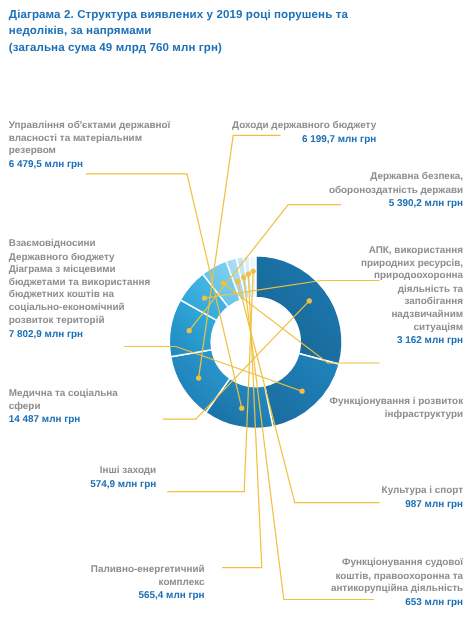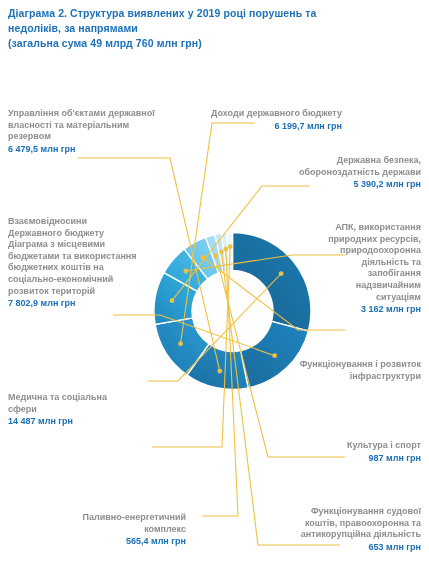--- a/index.html
+++ b/index.html
@@ -156,26 +156,30 @@
     <span class="name">Взаємовідносини</span>
     <span class="name">Державного бюджету</span>
     <span class="name">Діаграма з місцевими</span>
     <span class="name">бюджетами та використання</span>
     <span class="name">бюджетних коштів на</span>
     <span class="name">соціально-економічний</span>
     <span class="name">розвиток територій</span>
     <span class="val">7 802,9 млн грн</span>
   </div>
 
-  <div class="callout ta-left" style="left:8px;top:352px;width:140px;margin-top:40px;">
+  <div class="callout ta-left" style="left:8px;top:352px;width:140px;">
     <span class="name">Медична та соціальна</span>
     <span class="name">сфери</span>
     <span class="val">14 487 млн грн</span>
   </div>
 
+  <div class="callout ta-right" style="left:30px;top:422px;width:112px;">
+    <span class="name">Інші заходи</span>
+    <span class="val">574,9 млн грн</span>
+  </div>
 
   <div class="callout ta-right" style="left:40px;top:490px;width:146px;margin-top:22px;">
     <span class="name">Паливно-енергетичний</span>
     <span class="name">комплекс</span>
     <span class="val">565,4 млн грн</span>
   </div>
 
   <div class="callout ta-right" style="left:198px;top:108px;width:144px;">
     <span class="name">Доходи державного бюджету</span>
     <span class="val">6 199,7 млн грн</span>

